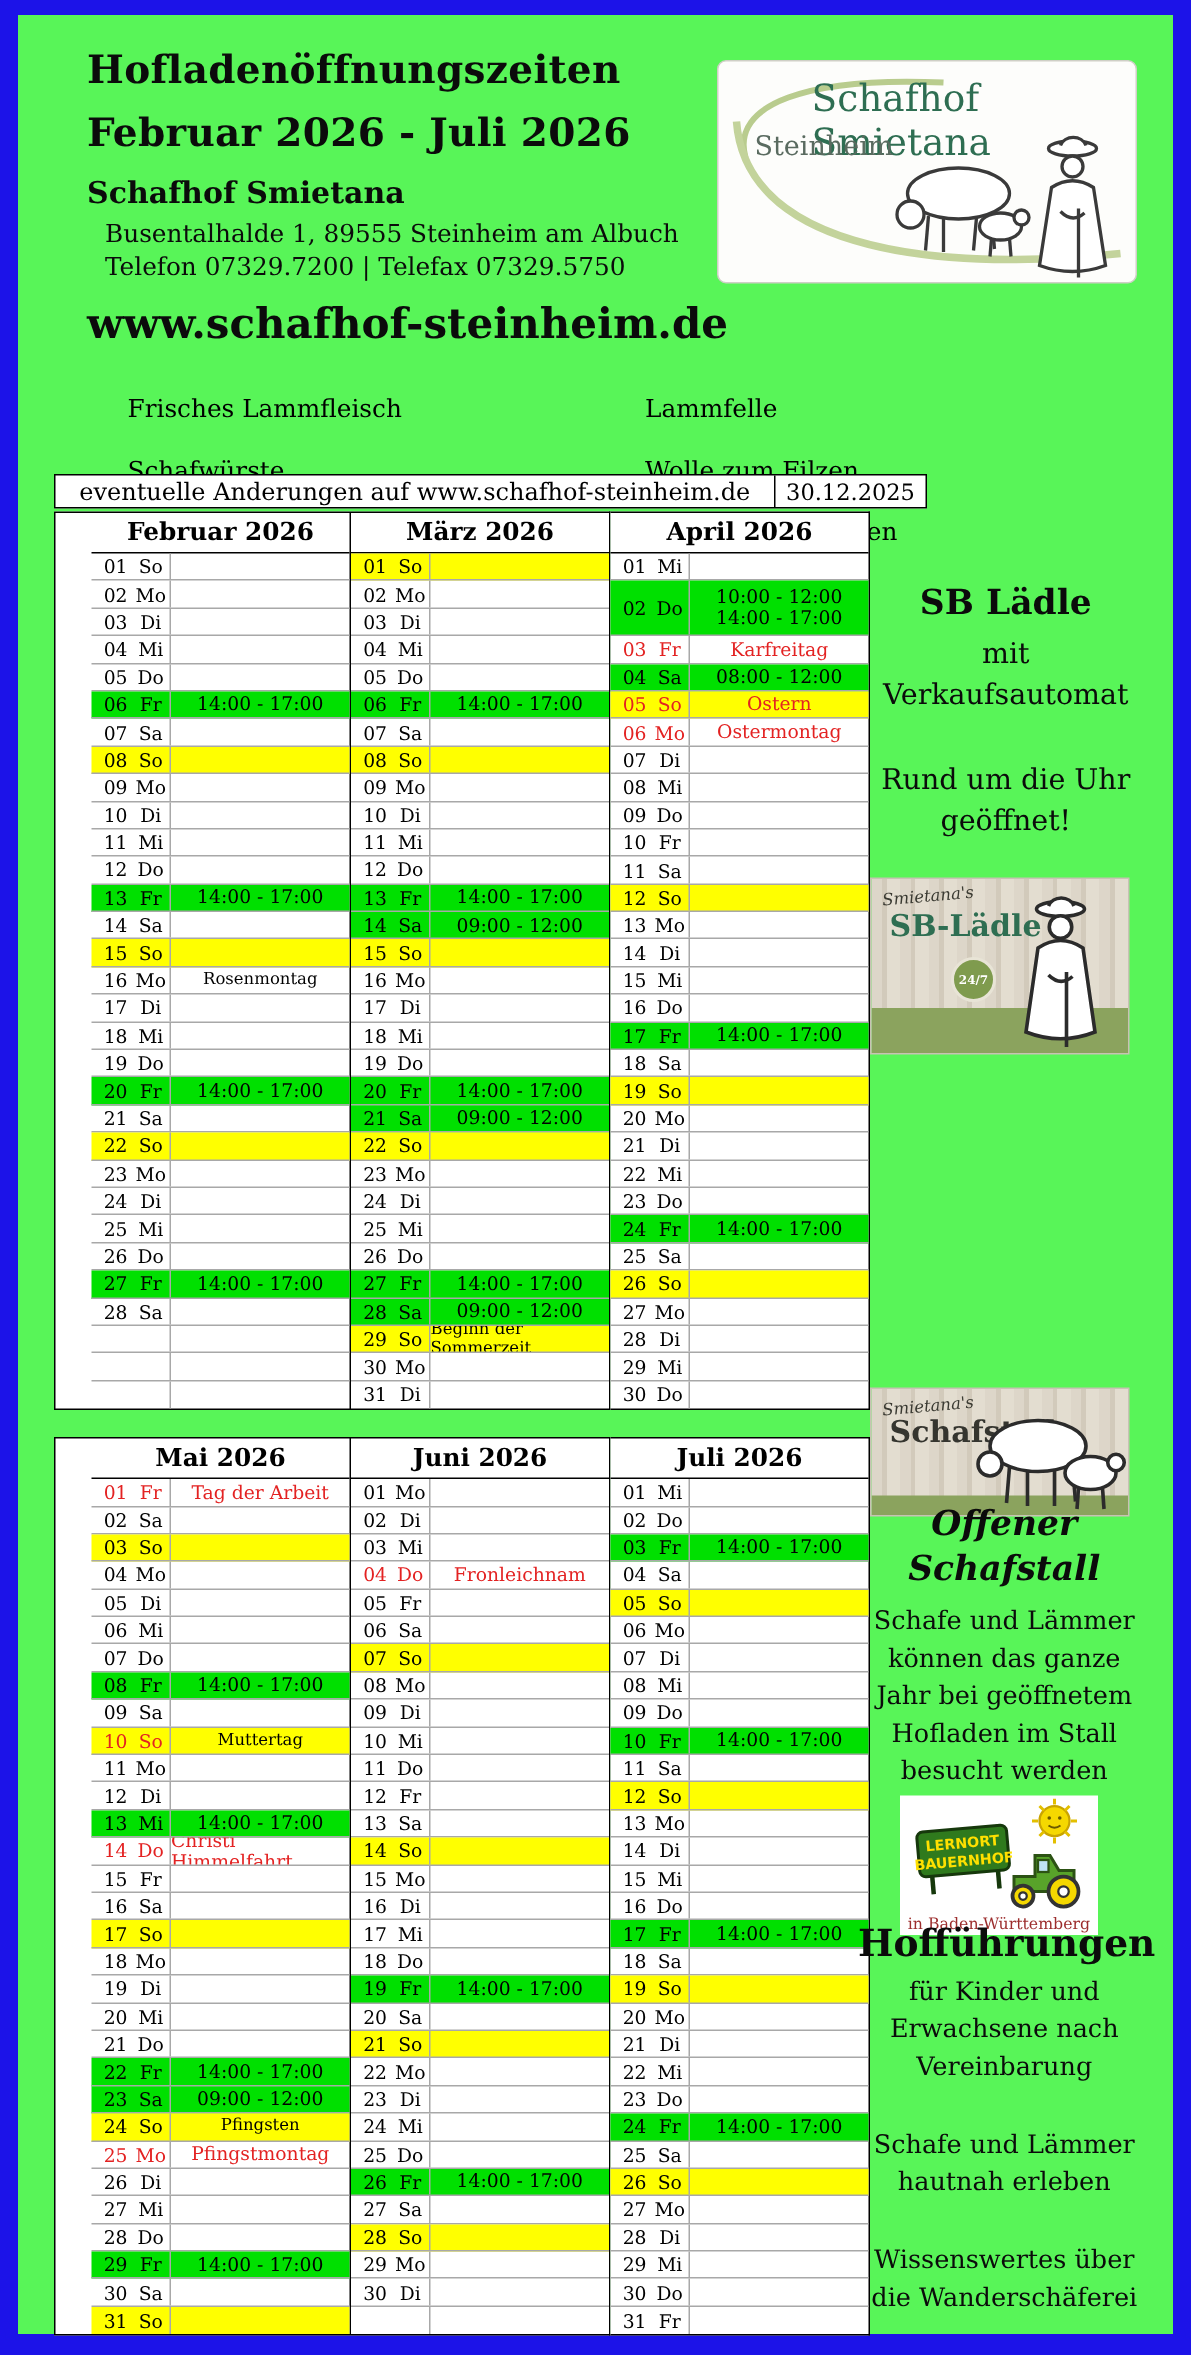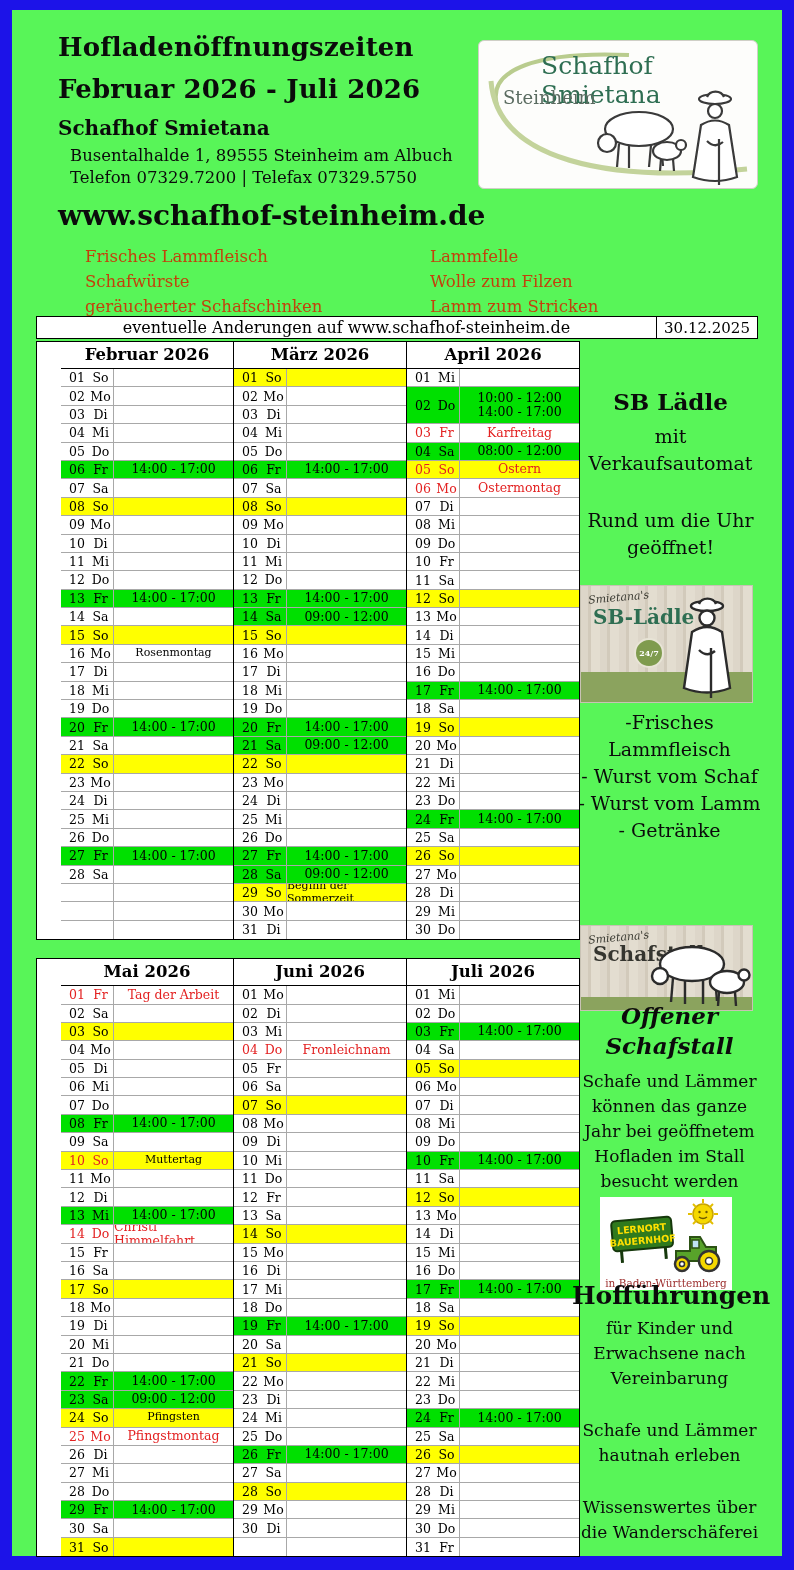--- a/index.html
+++ b/index.html
@@ -17,24 +17,24 @@
   .logo-box{position:absolute;left:466px;top:30px;width:278px;height:147px;background:#fdfdfb;
             border:1px solid #cfcfc6;border-radius:6px;overflow:hidden;}
   .logo-title{position:absolute;left:62px;top:10px;font-size:25px;color:#2e6e52;}
   .logo-sub{position:absolute;left:24px;top:46px;font-size:18px;color:#5a6b60;}
   .logo-art{position:absolute;left:0;top:0;width:278px;height:147px;}
 
   
   .products{position:absolute;left:73px;top:234px;width:650px;display:flex;}
   .pcol{width:345px;}
   .pcol2{width:300px;}
-  .pline{font-size:16.5px;line-height:25px;color:#c2410c;}
+  .pline{font-size:16.5px;line-height:25px;color:#000000;margin-top:16px;}
 
   
-  .notice{position:absolute;left:24px;top:306px;width:722px;height:23px;background:#fff;
+  .notice{position:absolute;left:24px;top:306px;width:582px;height:23px;background:#fff;
           border:1px solid #000;box-sizing:border-box;display:flex;align-items:center;}
   .notice-text{flex:1;text-align:center;font-size:16px;}
   .notice-date{width:100px;text-align:center;font-size:15px;border-left:1px solid #000;align-self:stretch;
                display:flex;align-items:center;justify-content:center;}
 
   
   :root{--row-h:18.4px;}
   .main{position:absolute;left:24px;top:331px;width:719px;display:flex;}
   .tables{width:544px;}
   .month-block{display:flex;}
@@ -1198,26 +1198,20 @@
             <ellipse cx="45" cy="14" rx="16" ry="5"></ellipse>
             <path d="M37 12 a9 8 0 0 1 17 0"></path>
             <circle cx="45" cy="26" r="7.5"></circle>
             <path d="M30 40 q15 -10 30 0 l8 56 q-23 9 -46 0 z"></path>
             <path d="M37 58 q8 8 16 1"></path>
             <line x1="49" y1="56" x2="49" y2="106"></line>
           </g>
         </svg>
       </div>
 
-      <div class="sb-products">
-          <div class="sbp">-Frisches Lammfleisch</div>
-          <div class="sbp">- Wurst vom Schaf</div>
-          <div class="sbp">- Wurst vom Lamm</div>
-          <div class="sbp">- Getränke</div>
-        </div>
 
       <div class="card stall-card">
         <div class="card-brand">Smietana's</div>
         <div class="card-label dark">Schafstall</div>
         <div class="card-band small"></div>
         <svg class="card-art" width="105" height="80" viewBox="0 0 105 80">
           <g fill="#fff" stroke="#2b2b2b" stroke-width="2.4">
             <ellipse cx="45" cy="34" rx="32" ry="17"></ellipse>
             <circle cx="13" cy="46" r="8"></circle>
             <line x1="26" y1="48" x2="24" y2="72"></line>

